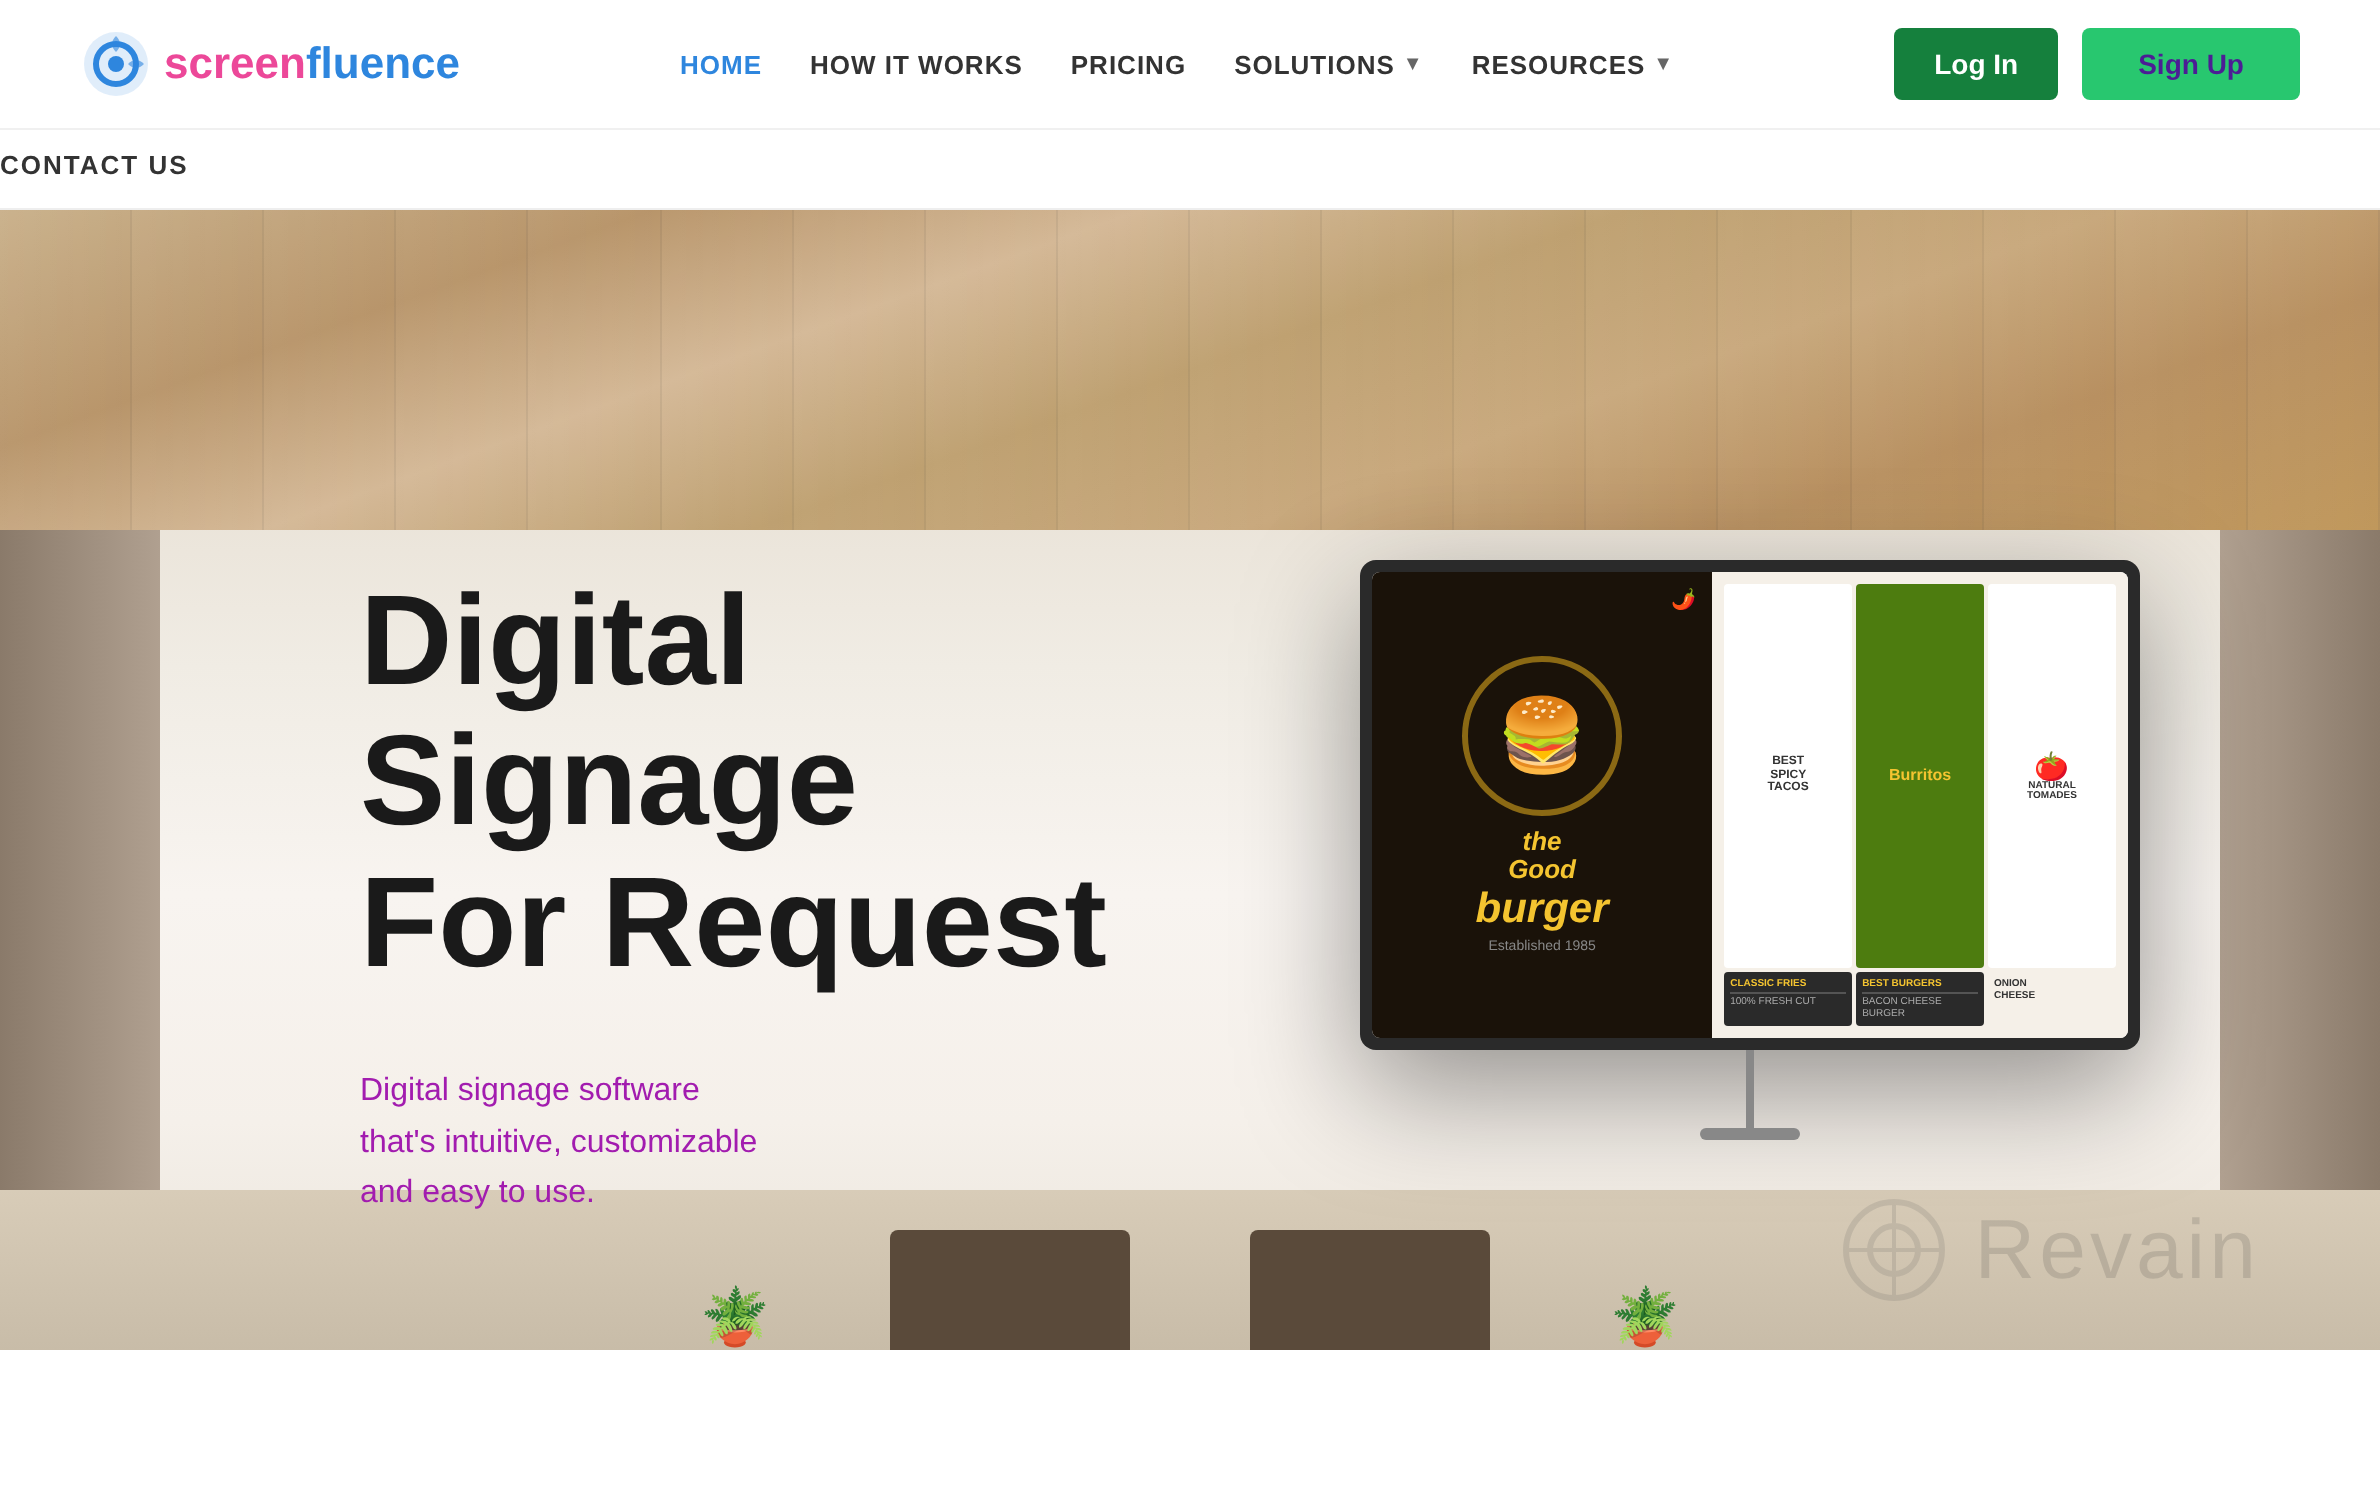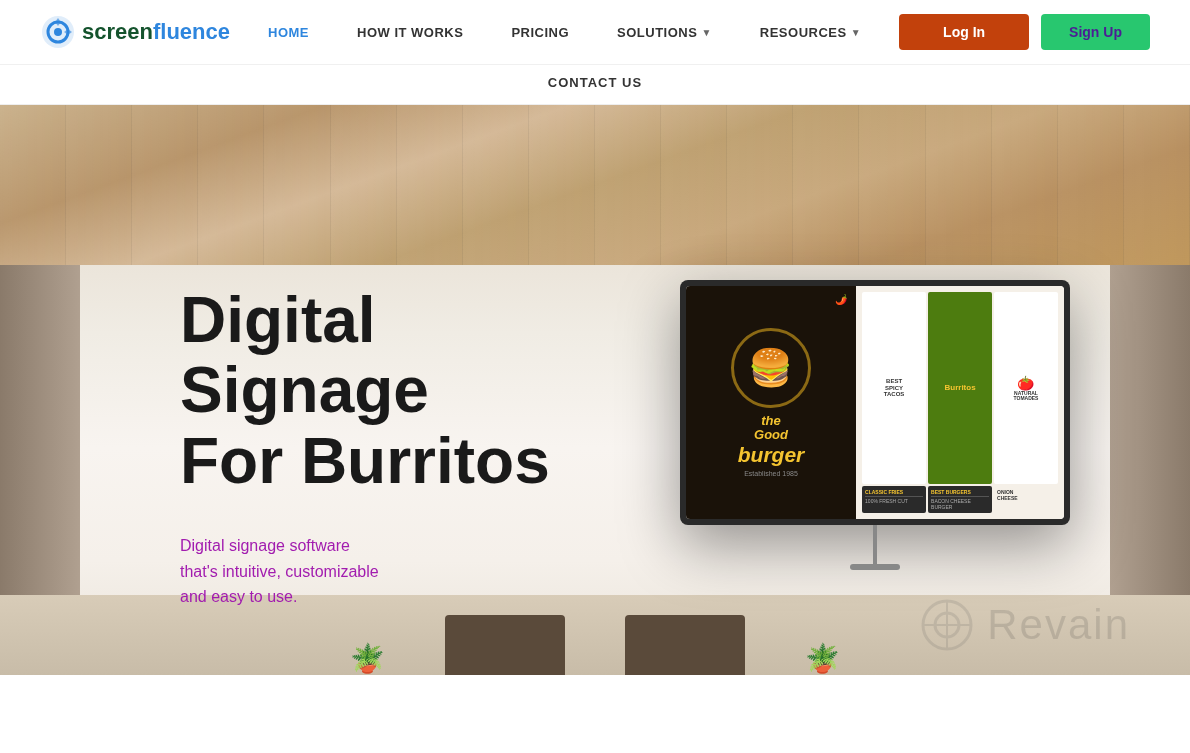--- a/index.html
+++ b/index.html
@@ -25,26 +25,26 @@
       text-decoration: none;
     }
     .logo-icon {
       width: 36px;
       height: 36px;
     }
     .logo-text {
       font-size: 22px;
       font-weight: 700;
     }
-    .logo-text .screen { color: #14532d; }
+    .logo-text .screen { color: #ec4899; }
     .logo-text .fluence { color: #2e86de; }
     .nav {
       display: flex;
       align-items: center;
-      gap: 48px;
+      gap: 24px;
     }
     .nav-item {
       font-size: 13px;
       font-weight: 600;
       color: #333;
       text-decoration: none;
       letter-spacing: 0.5px;
       cursor: pointer;
       display: flex;
       align-items: center;
@@ -54,42 +54,42 @@
     .chevron {
       font-size: 10px;
       color: #666;
     }
     .header-buttons {
       display: flex;
       gap: 12px;
       align-items: center;
     }
     .btn-login {
-      background: #c2410c;
+      background: #15803d;
       color: #fff;
       border: none;
-      padding: 10px 44px;
+      padding: 10px 20px;
       border-radius: 4px;
       font-size: 14px;
       font-weight: 600;
       cursor: pointer;
     }
     .btn-signup {
       background: #28c76f;
       color: #4c1d95;
       border: none;
       padding: 10px 28px;
       border-radius: 4px;
       font-size: 14px;
       font-weight: 600;
       cursor: pointer;
     }
     .header-bottom {
       display: flex;
-      justify-content: center;
+      justify-content: flex-start;
       padding: 10px 0 14px;
       border-top: 1px solid #f0f0f0;
     }
     .contact-link {
       font-size: 13px;
       font-weight: 600;
       color: #333;
       letter-spacing: 1px;
       text-decoration: none;
       cursor: pointer;
@@ -450,21 +450,21 @@
         <div class="wood-line"></div>
       <div class="wood-line"></div>
         <div class="wood-line"></div>
         <div class="wood-line"></div>
     </div>
   </div>
 
   <div class="hero-content">
     <h1 class="hero-title">
       <span>Digital Signage</span><br>
-      <span>For Burritos</span>
+      <span>For Request</span>
     </h1>
     <p class="hero-subtitle">Digital signage software<br>that's intuitive, customizable<br>and easy to use.</p>
   </div>
 
   <div class="tv-mockup">
     <div class="tv-frame">
       <div class="tv-screen">
 
         <div class="menu-left">
           <span class="chili-decor">🌶️</span>

